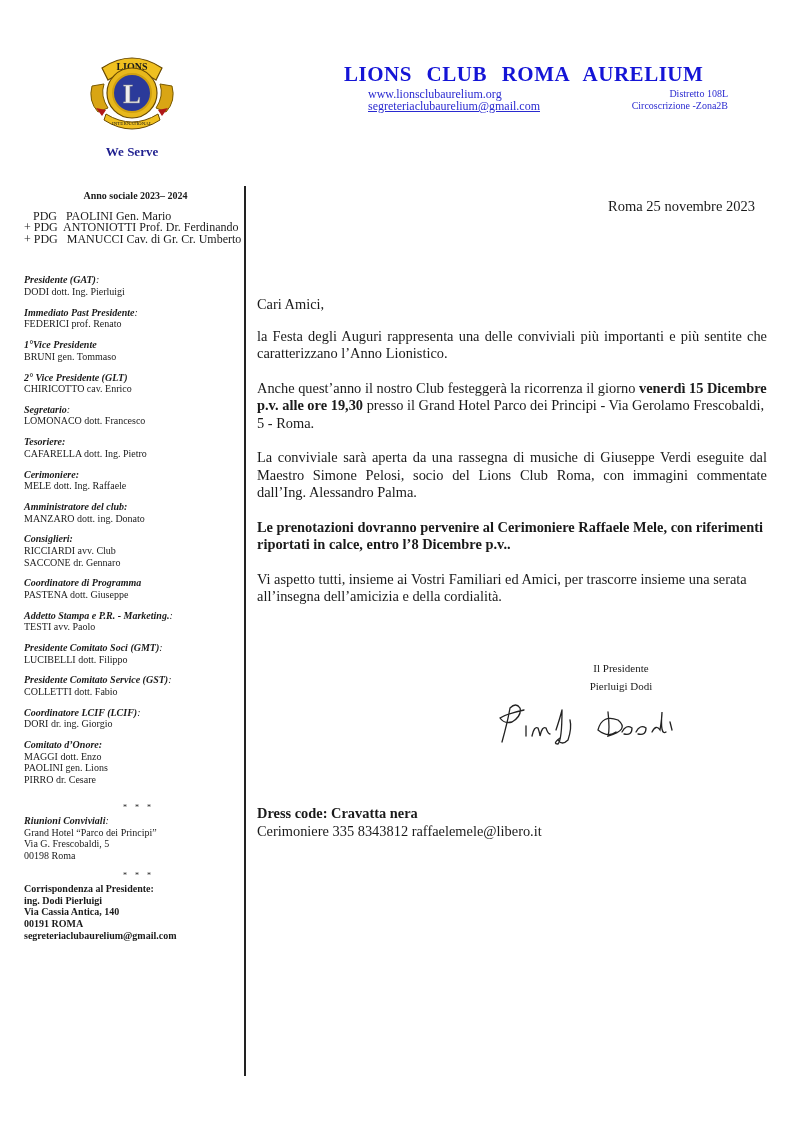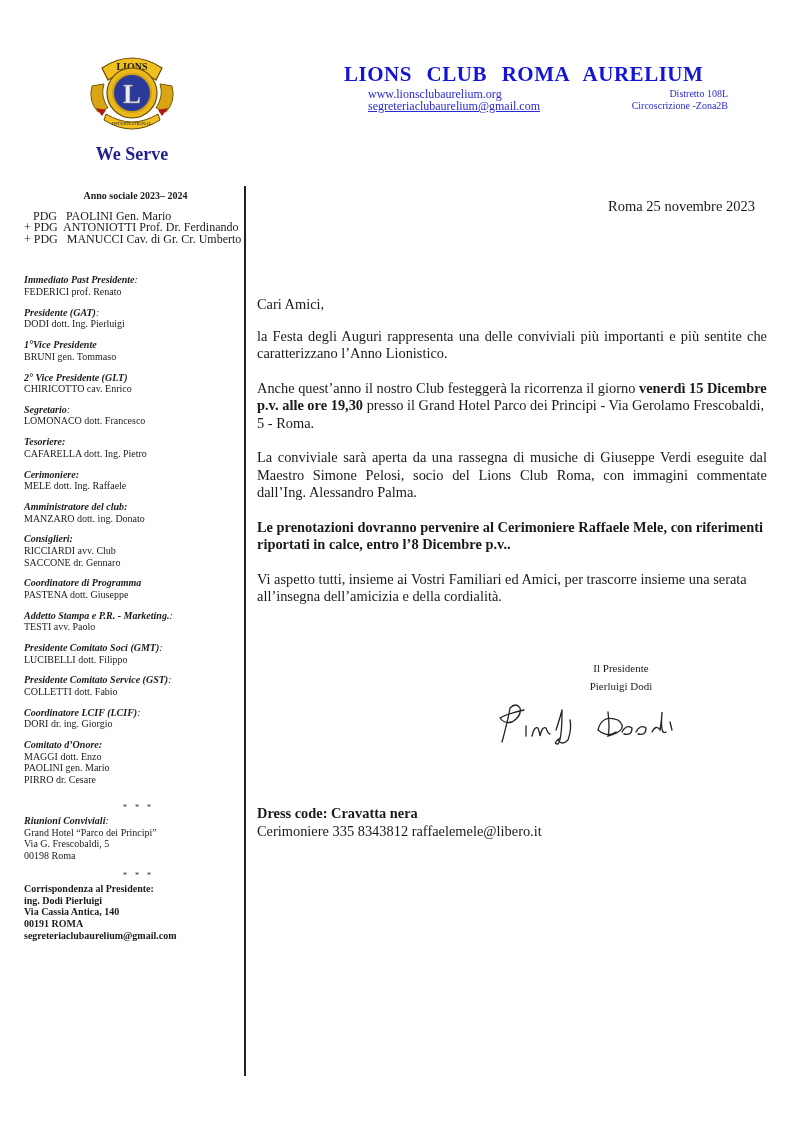--- a/index.html
+++ b/index.html
@@ -2,21 +2,21 @@
 <html><head>
 <meta charset="utf-8">
 <style>
   html, body { margin: 0; padding: 0; background: #ffffff; }
   body { width: 800px; height: 1132px; position: relative; overflow: hidden;
          font-family: "Liberation Serif", "DejaVu Serif", serif; color: #1a1a1a; }
 
   
   .logo { position: absolute; left: 86px; top: 46px; width: 92px; height: 88px; }
   .we-serve { position: absolute; left: 72px; top: 144px; width: 120px; text-align: center;
-              font-weight: bold; font-size: 18px; color: #1f1f8f; }
+              font-weight: bold; font-size: 13px; color: #1f1f8f; }
   .club-title { position: absolute; left: 344px; top: 62px; width: 372px;
                 font-weight: bold; font-size: 21px; color: #1414d6; letter-spacing: 0.5px;
                 word-spacing: 9px; white-space: nowrap; }
   .hdr-left { position: absolute; left: 368px; top: 88px; font-size: 12px; color: #2a2ad0; line-height: 12px; }
   .hdr-left .email { text-decoration: underline; }
   .hdr-right { position: absolute; right: 72px; top: 88px; font-size: 10px; color: #2a2ad0; line-height: 12px; text-align: right; }
 
   
   .divider { position: absolute; left: 244px; top: 186px; width: 1.5px; height: 890px; background: #222; }
   .sidebar { position: absolute; left: 24px; top: 190px; width: 215px; font-size: 10px; line-height: 11.6px; }
@@ -78,26 +78,26 @@
 <div class="divider"></div>
 <div class="sidebar">
   <div class="anno">Anno sociale 2023– 2024</div>
   <div class="pdg-block">
     <div class="pdg-line">   PDG   PAOLINI Gen. Mario</div>
     <div class="pdg-line">+ PDG  ANTONIOTTI Prof. Dr. Ferdinando</div>
     <div class="pdg-line">+ PDG   MANUCCI Cav. di Gr. Cr. Umberto</div>
   </div>
   <div id="roles">
       <div class="role">
+        <div class="role-title"><span>Presidente (GAT)</span><span class="colon">:</span></div>
+        <div>DODI dott. Ing. Pierluigi</div>
+      </div>
+      <div class="role">
         <div class="role-title"><span>Immediato Past Presidente</span><span class="colon">:</span></div>
         <div>FEDERICI prof. Renato</div>
-      </div>
-      <div class="role">
-        <div class="role-title"><span>Presidente (GAT)</span><span class="colon">:</span></div>
-        <div>DODI dott. Ing. Pierluigi</div>
       </div>
       <div class="role">
         <div class="role-title"><span>1°Vice Presidente</span><span class="colon"></span></div>
         <div>BRUNI gen. Tommaso</div>
       </div>
       <div class="role">
         <div class="role-title"><span>2° Vice Presidente (GLT)</span><span class="colon"></span></div>
         <div>CHIRICOTTO cav. Enrico</div>
       </div>
       <div class="role">
@@ -137,21 +137,21 @@
         <div class="role-title"><span>Presidente Comitato Service (GST)</span><span class="colon">:</span></div>
         <div>COLLETTI dott. Fabio</div>
       </div>
       <div class="role">
         <div class="role-title"><span>Coordinatore LCIF (LCIF)</span><span class="colon">:</span></div>
         <div>DORI dr. ing. Giorgio</div>
       </div>
       <div class="role">
         <div class="role-title"><span>Comitato d’Onore:</span><span class="colon"></span></div>
         <div>MAGGI dott. Enzo</div>
-        <div>PAOLINI gen. Mario</div>
+        <div>PAOLINI gen. Lions</div>
         <div>PIRRO dr. Cesare</div>
       </div>
     </div>
 
   <div class="stars">* * *</div>
   <div>
     <div class="role-title"><span>Riunioni Conviviali</span><span class="colon">:</span></div>
     <div>Grand Hotel “Parco dei Principi”</div>
     <div>Via G. Frescobaldi, 5</div>
     <div>00198 Roma</div>

